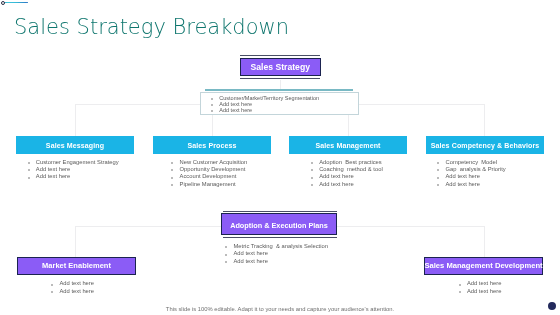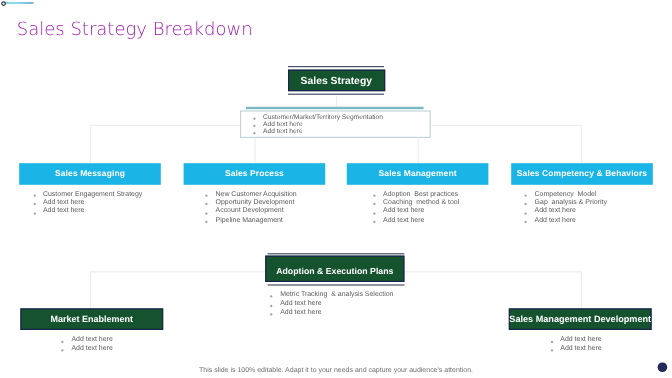--- a/index.html
+++ b/index.html
@@ -8,28 +8,28 @@
        font-family:"Liberation Sans",sans-serif;}
   .slide{position:relative;width:560px;height:315px;background:#fff;transform:translateZ(0);}
 
   
   .deco{position:absolute;left:0px;top:0px;width:40px;height:10px;}
   .deco .bar{position:absolute;left:3.2px;top:2.3px;width:24.6px;height:1.1px;
       background:linear-gradient(90deg,#2aa6c9 0%,#3fc6db 18%,#35b6d6 55%,#2f7ec6 92%,#4c8fd0 100%);}
   .deco .dot{position:absolute;left:1px;top:1.1px;width:4px;height:4px;border-radius:50%;
       border:1.25px solid #2e3147;background:#fff;box-sizing:border-box;}
 
-  .title{position:absolute;left:14px;top:14.9px;font-size:15px;color:#a21caf;
+  .title{position:absolute;left:14px;top:14.9px;font-size:21px;color:#0f766e;
       font-family:"DejaVu Sans",sans-serif;font-weight:200;letter-spacing:0;white-space:nowrap;}
 
   
   .cyanbox{position:absolute;background:#1ab4e6;color:#fff;font-weight:bold;
       display:flex;align-items:center;justify-content:center;font-size:7.05px;
       letter-spacing:.1px;padding-top:1px;box-sizing:border-box;}
-  .navybox{position:absolute;background:#14532d;color:#fff;font-weight:bold;white-space:nowrap;
+  .navybox{position:absolute;background:#8b5cf6;color:#fff;font-weight:bold;white-space:nowrap;
       border:.7px solid #1b2350;box-sizing:border-box;
       display:flex;align-items:center;justify-content:center;font-size:7.05px;}
   .navyline{position:absolute;background:#4a4f66;height:1.3px;}
   .cyanline{position:absolute;background:#79b9c4;height:1.8px;}
   .conn{position:absolute;background:#ededef;}
   .connv{width:1px;}
   .connh{height:1px;}
 
   .bullets{position:absolute;font-size:5.8px;color:#5a5a5a;line-height:7.35px;}
   .bullets li{list-style:none;position:relative;white-space:pre;}

